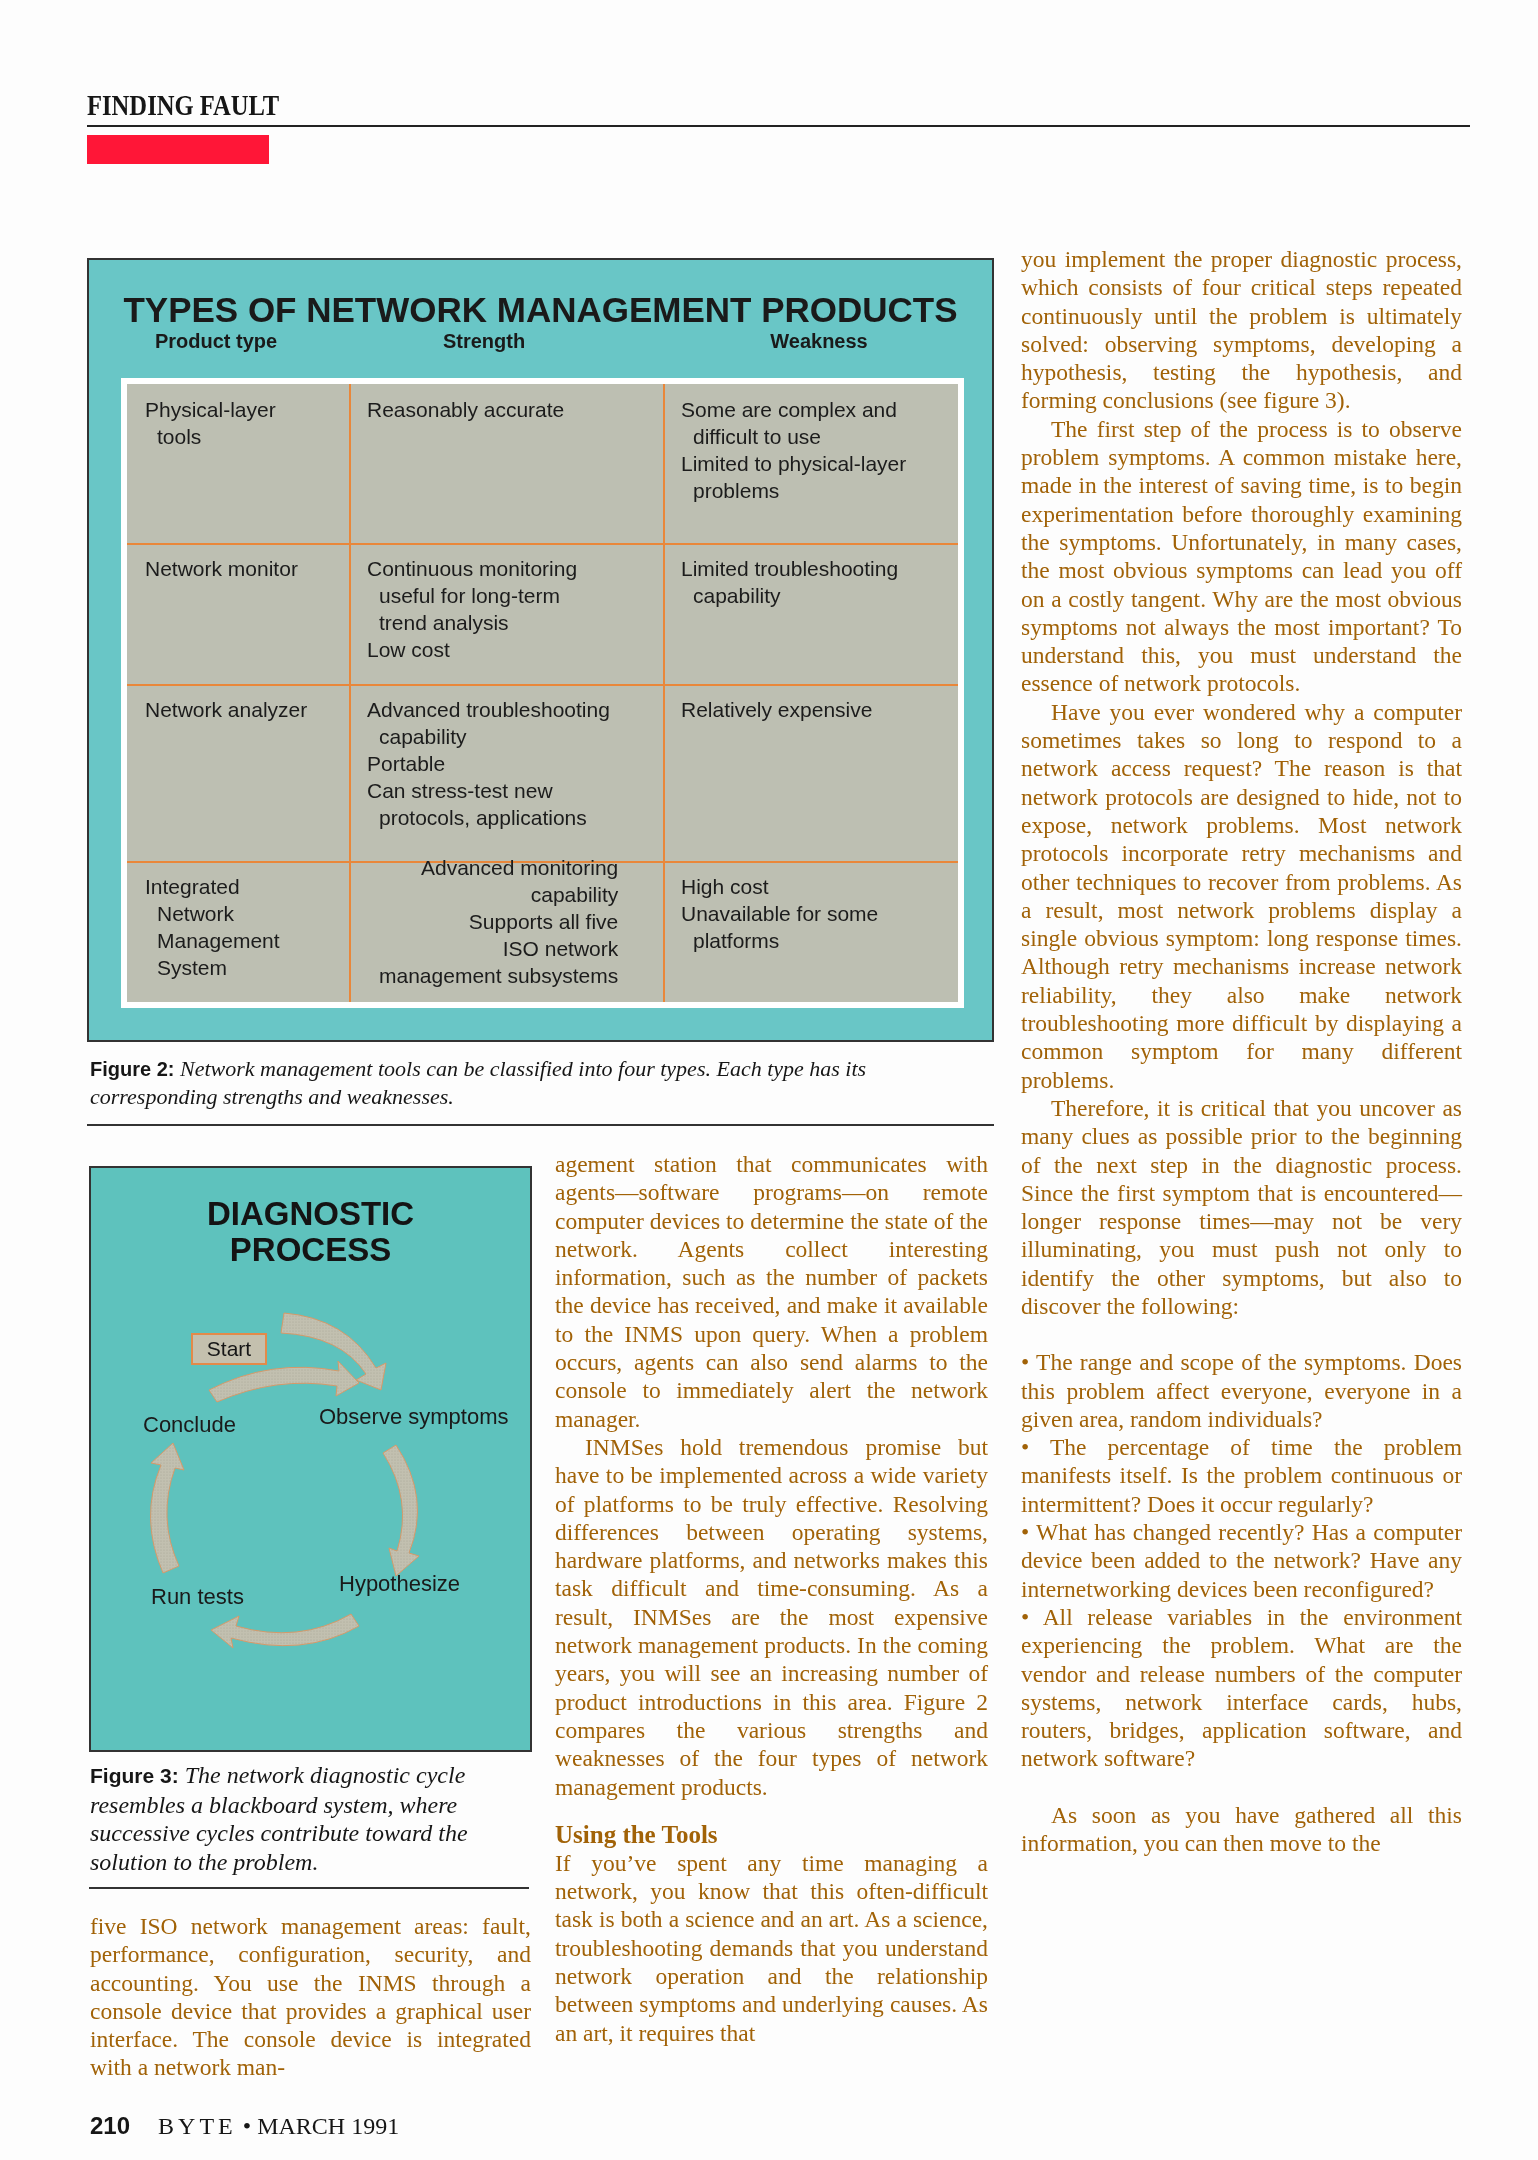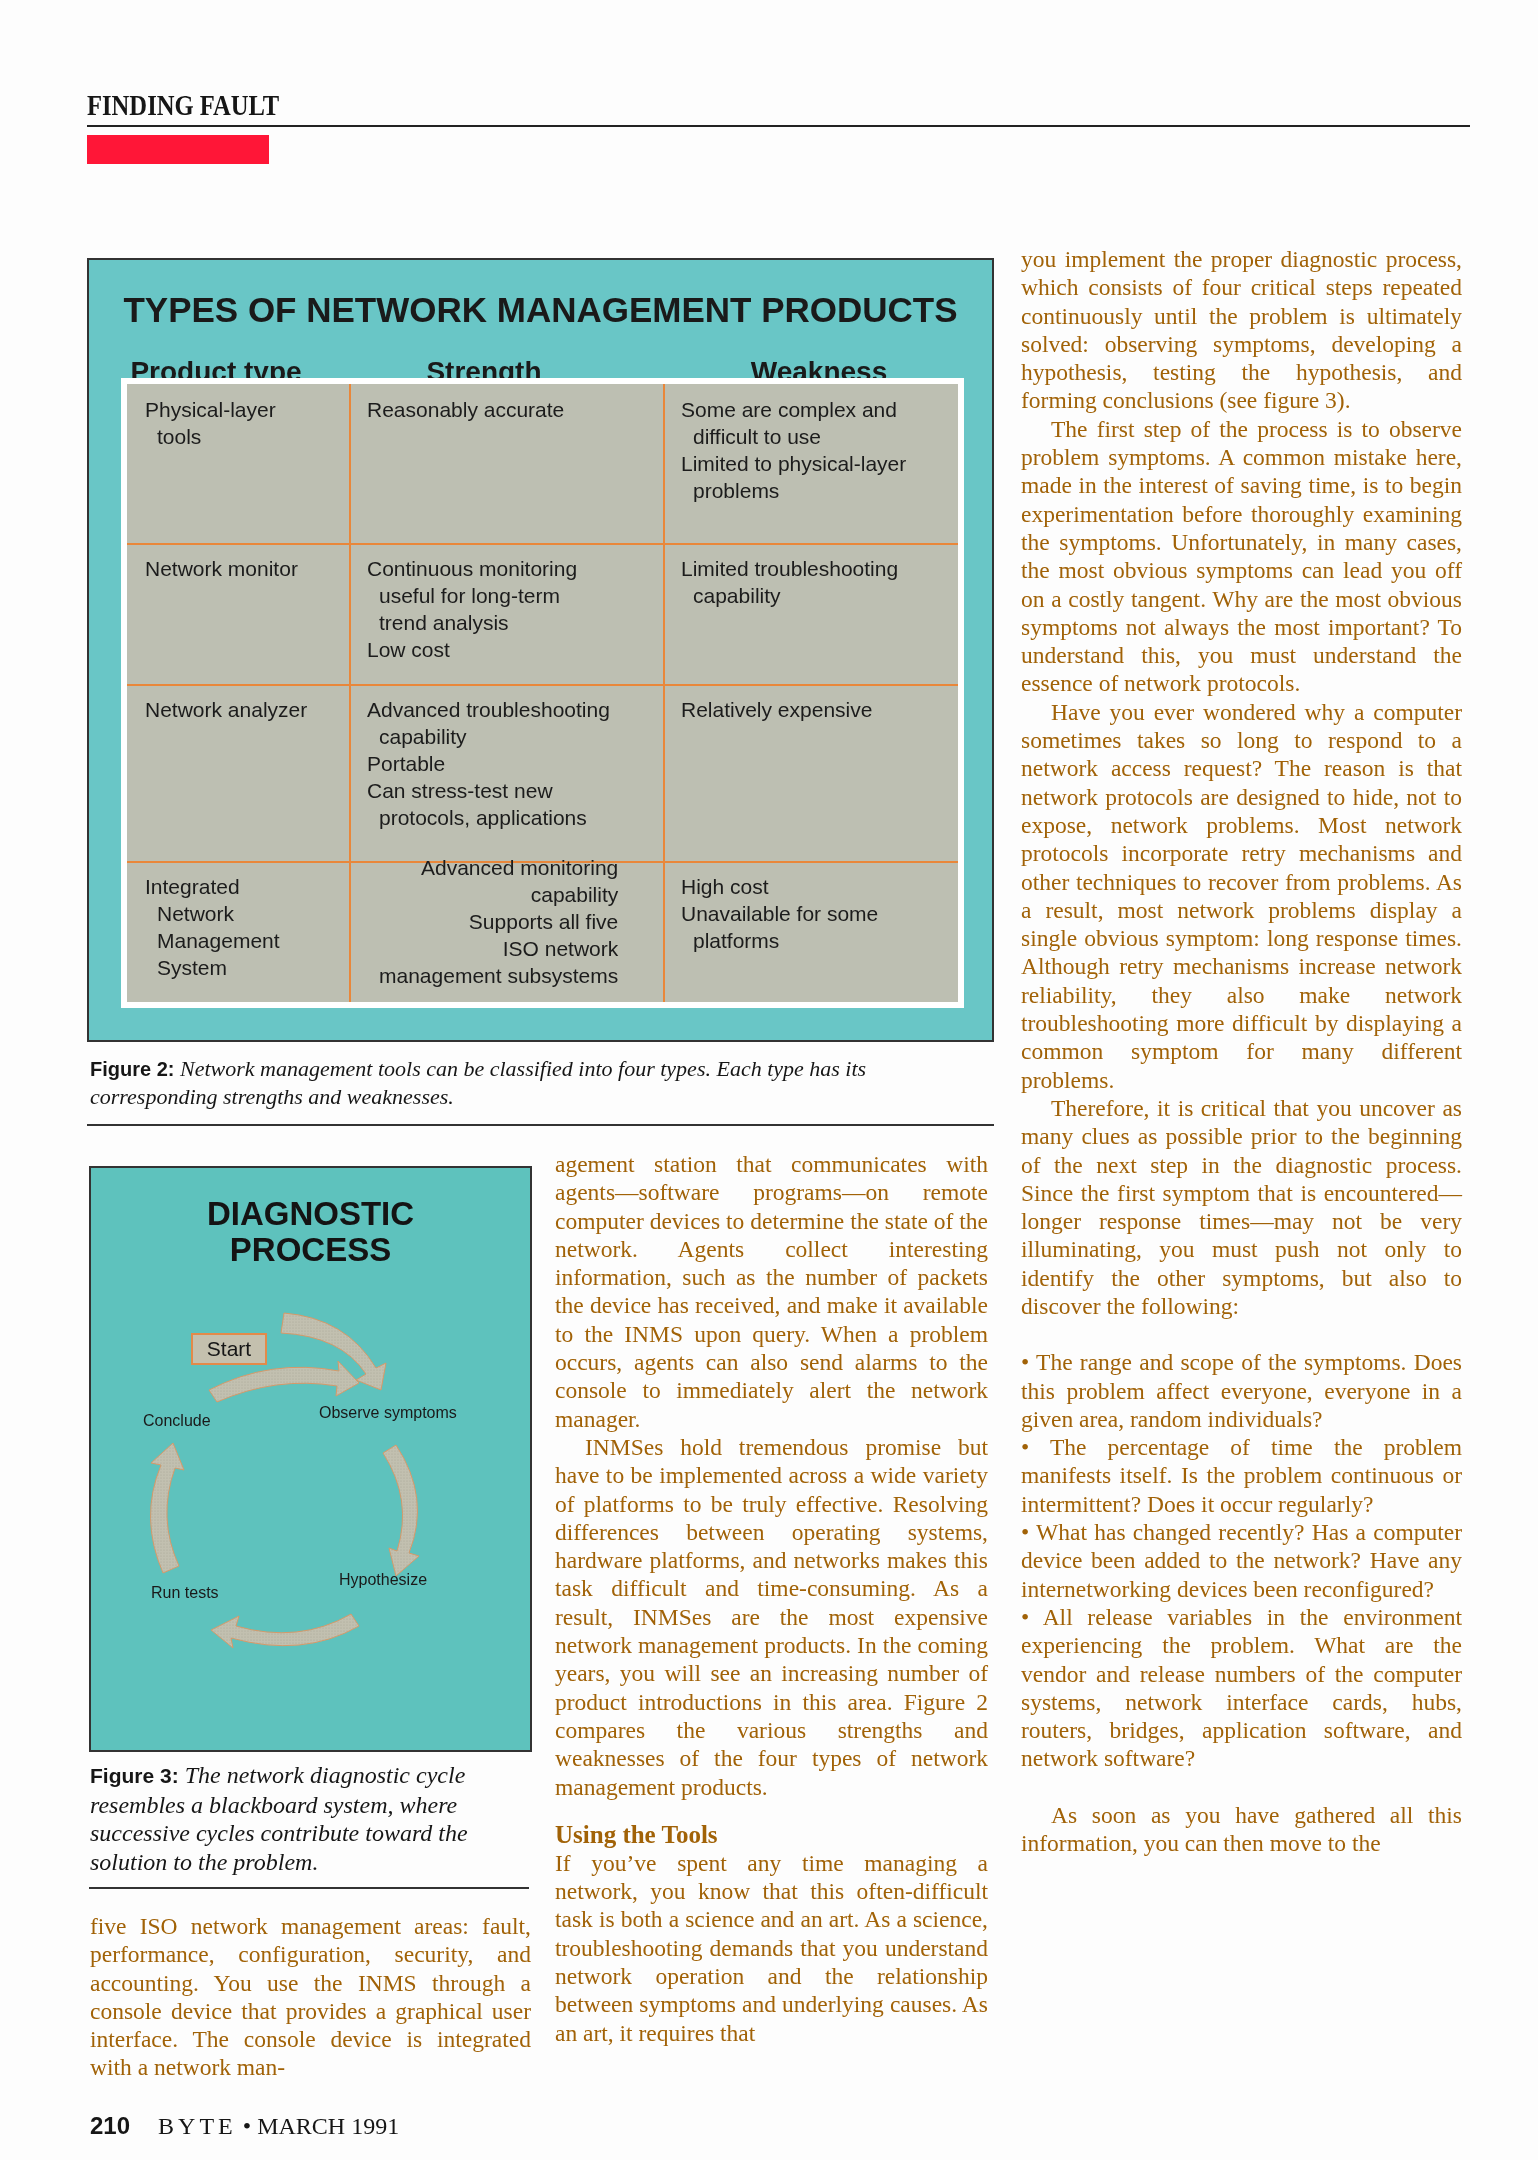--- a/index.html
+++ b/index.html
@@ -7,38 +7,38 @@
   .abs { position: absolute; }
 
   
   #running-head { left: 87px; top: 88px; font-family: "Liberation Serif", serif; font-weight: bold; font-size: 30px; letter-spacing: 0px; transform: scaleX(0.82); transform-origin: left top; }
   #head-rule { left: 87px; top: 125px; width: 1383px; height: 2px; background: #222; }
   #red-bar { left: 87px; top: 135px; width: 182px; height: 29px; background: #ff1637; }
 
   
   #fig2-box { left: 87px; top: 258px; width: 907px; height: 784px; background: #69c6c6; border: 2px solid #333; box-sizing: border-box; }
   #fig2-title { left: 0; width: 100%; top: 30px; text-align: center; font-family: "Liberation Sans", sans-serif; font-weight: bold; font-size: 35px; color: #1a1a1a; }
-  .colhead { top: 96px; font-family: "Liberation Sans", sans-serif; font-weight: bold; font-size: 28px; color: #1a1a1a; text-align: center; }
+  .colhead { top: 70px; font-family: "Liberation Sans", sans-serif; font-weight: bold; font-size: 20px; color: #1a1a1a; text-align: center; }
   #grid { left: 32px; top: 118px; width: 843px; height: 630px; background: #bdbfb2; border: 6px solid #ffffff; box-sizing: border-box; }
   .hline { position: absolute; left: 0; width: 100%; height: 2px; background: #e9873a; }
   .vline { position: absolute; top: 0; height: 100%; width: 2px; background: #e9873a; }
   .cell { position: absolute; font-family: "Liberation Sans", sans-serif; font-size: 21px; line-height: 27px; color: #1c1c1c; }
   .cell div { }
   .cell .ind { padding-left: 12px; }
 
   #fig2-caption { left: 90px; top: 1055px; width: 900px; font-size: 22px; line-height: 28px; }
   #fig2-caption .lbl { font-family: "Liberation Sans", sans-serif; font-weight: bold; font-size: 20px; }
   #fig2-caption .txt { font-family: "Liberation Serif", serif; font-style: italic; }
   #fig2-rule { left: 87px; top: 1124px; width: 907px; height: 2px; background: #333; }
 
   
   #fig3-box { left: 89px; top: 1166px; width: 443px; height: 586px; background: #5ec2bd; border: 2px solid #333; box-sizing: border-box; }
   #fig3-title { left: 0; width: 100%; top: 28px; text-align: center; font-family: "Liberation Sans", sans-serif; font-weight: bold; font-size: 33px; line-height: 36px; color: #141414; }
   #fig3-svg { left: 0; top: 0; }
-  .f3lbl { position: absolute; font-family: "Liberation Sans", sans-serif; font-size: 16px; color: #1a1a1a; }
+  .f3lbl { position: absolute; font-family: "Liberation Sans", sans-serif; font-size: 22px; color: #1a1a1a; }
   #start-box { left: 100px; top: 165px; width: 72px; height: 28px; background: #c4c0ae; border: 2px solid #e38a4a; font-family: "Liberation Sans", sans-serif; font-size: 21px; text-align: center; line-height: 28px; }
 
   #fig3-caption { left: 90px; top: 1761px; width: 440px; font-size: 24px; line-height: 28.5px; }
   #fig3-caption .lbl { font-family: "Liberation Sans", sans-serif; font-weight: bold; font-size: 21px; }
   #fig3-caption .txt { font-family: "Liberation Serif", serif; font-style: italic; }
   #fig3-rule { left: 89px; top: 1887px; width: 440px; height: 2px; background: #333; }
 
   
   .body-text { font-family: "Liberation Serif", "DejaVu Serif", serif; font-size: 23.5px; line-height: 28.3px; text-align: justify; color: #a16207; }
   .body-text p { margin: 0; }

